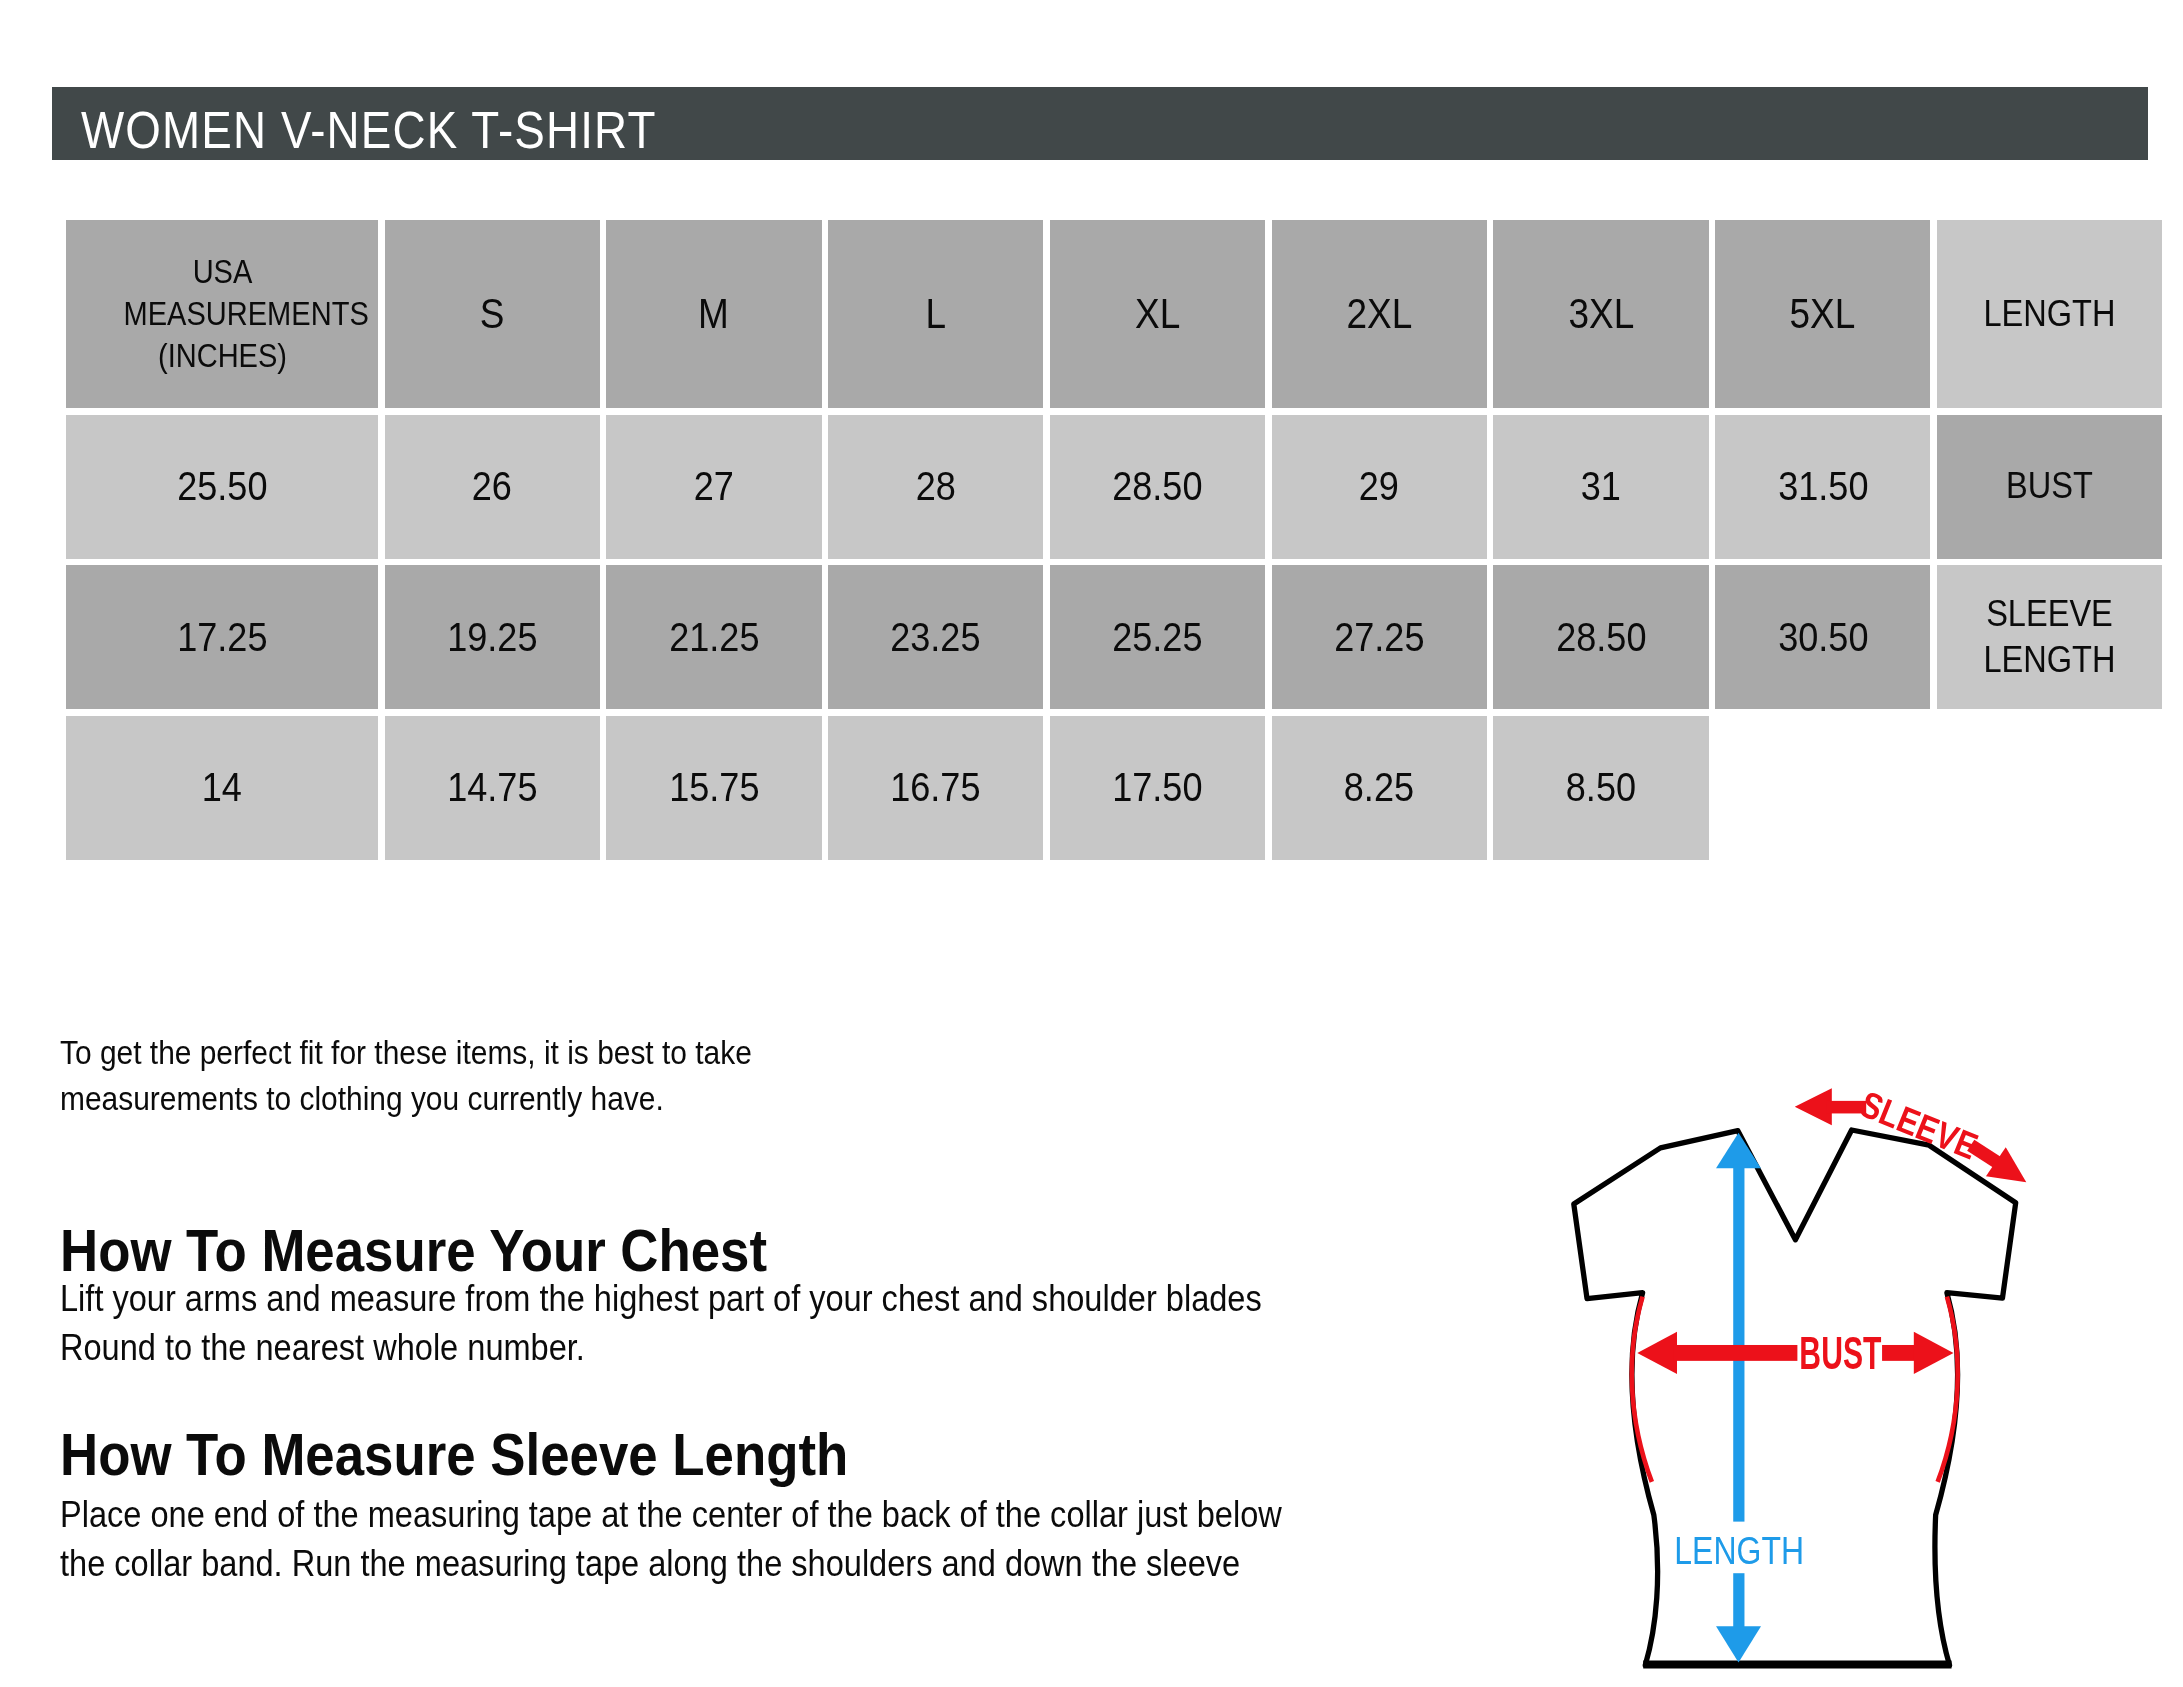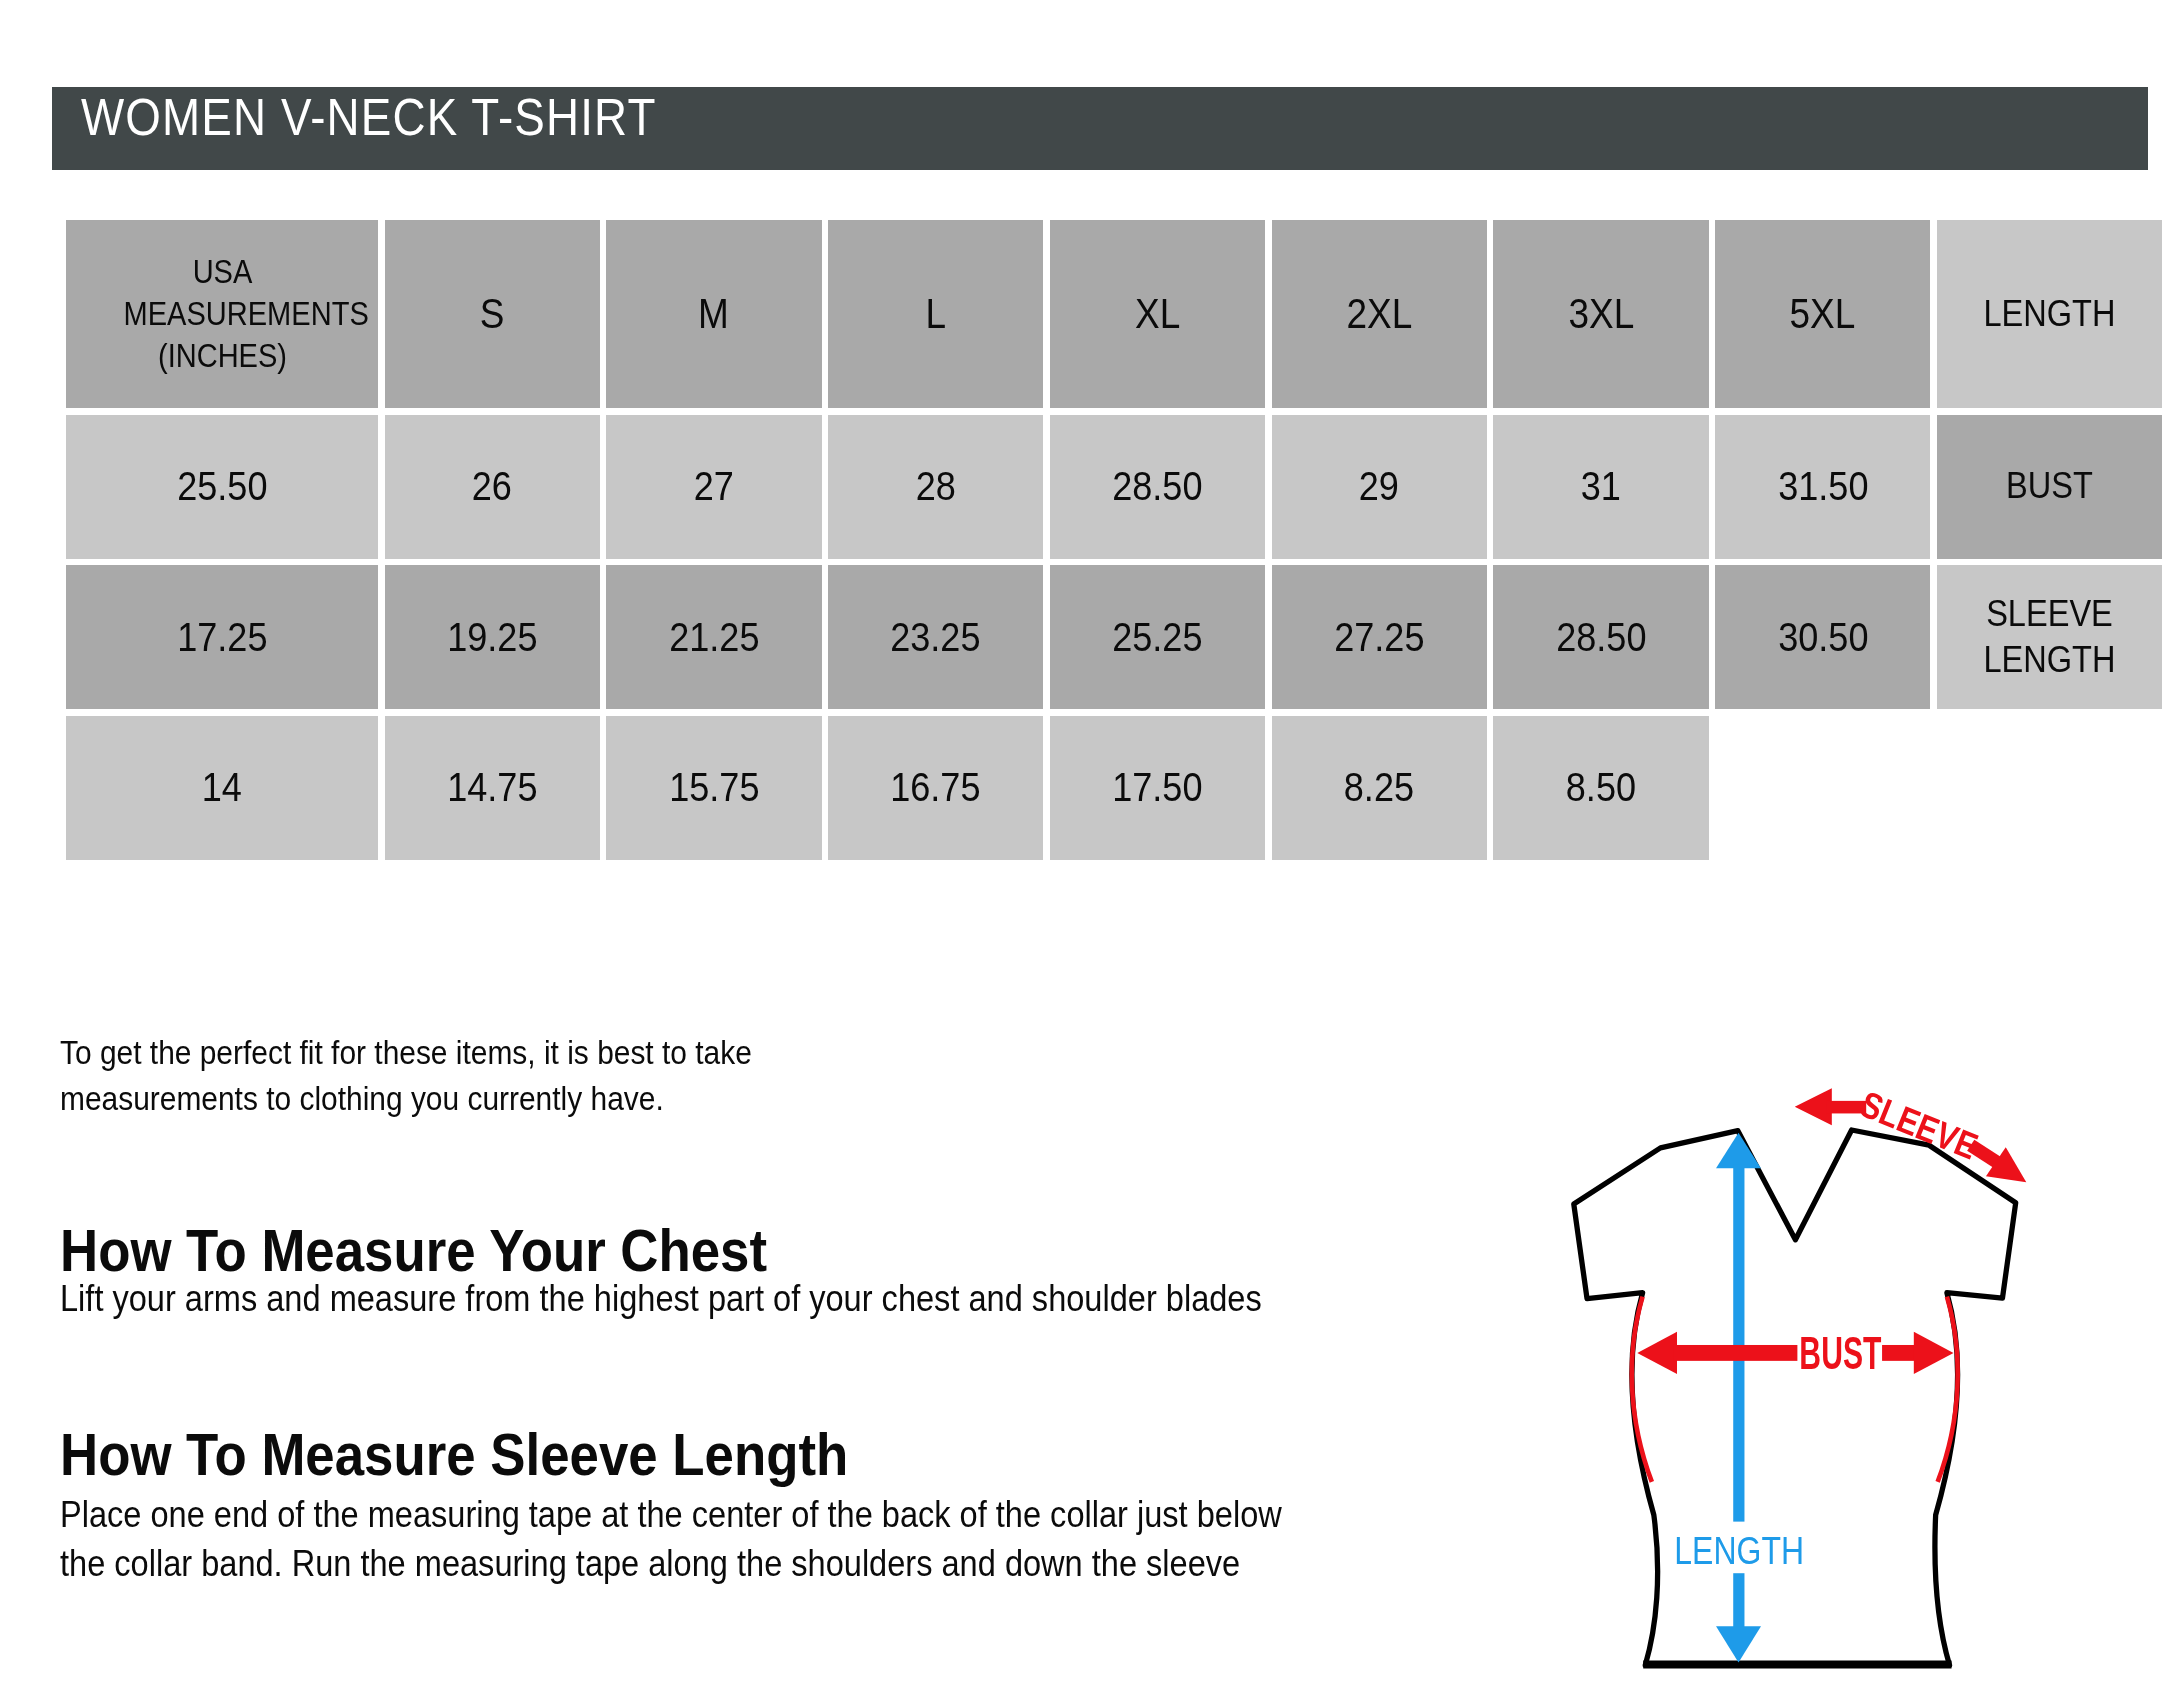--- a/index.html
+++ b/index.html
@@ -12,22 +12,22 @@
     width:2183px;height:1687px;position:relative;overflow:hidden;
     background:#ffffff;color:var(--ink);
     font-family:"Liberation Sans", sans-serif;
   }
   
   .cond{display:inline-block;transform:scaleX(0.88);transform-origin:50% 50%;}
   .cond-left{display:inline-block;transform:scaleX(0.88);transform-origin:0 50%;}
 
   
   .header-bar{
-    position:absolute;left:52px;top:87px;width:2096px;height:83px;
-    background:var(--bar-bg);display:flex;align-items:flex-start;
+    position:absolute;left:52px;top:87px;width:2096px;height:73px;
+    background:var(--bar-bg);display:flex;align-items:flex-end;
   }
   .header-title{
     color:var(--bar-text);font-size:52px;letter-spacing:1.3px;
     padding-left:33px;white-space:nowrap;
   }
 
   
   .size-table{
     position:absolute;left:52px;top:220px;width:2096px;
     display:grid;
@@ -202,20 +202,21 @@
   <div class="intro">
     <div><span class="cond-left">To get the perfect fit for these items, it is best to take</span></div>
     <div><span class="cond-left">measurements to clothing you currently have.</span></div>
   </div>
 
   <div class="section-heading chest-heading">
     <span class="cond-left">How To Measure Your Chest</span>
   </div>
   <div class="section-body chest-body">
     <div><span class="cond-left">Lift your arms and measure from the highest part of your chest and shoulder blades</span></div>
+    <div><span class="cond-left">Round to the nearest whole number.</span></div>
   </div>
 
   <div class="section-heading sleeve-heading">
     <span class="cond-left">How To Measure Sleeve Length</span>
   </div>
   <div class="section-body sleeve-body">
     <div><span class="cond-left">Place one end of the measuring tape at the center of the back of the collar just below</span></div>
     <div><span class="cond-left">the collar band. Run the measuring tape along the shoulders and down the sleeve</span></div>
   </div>
 

